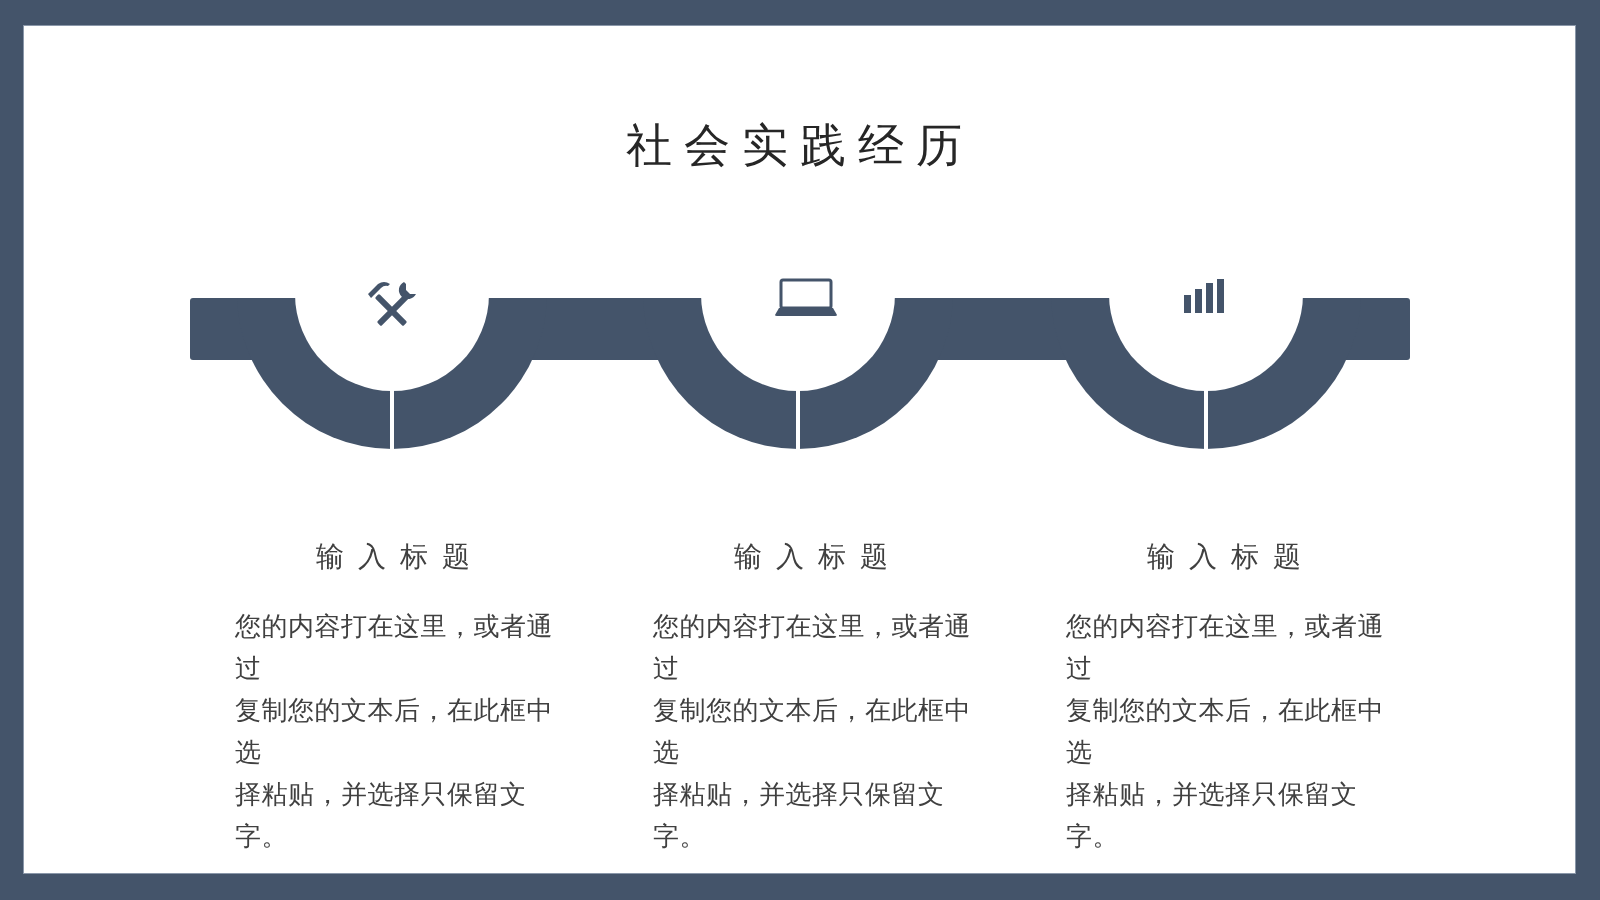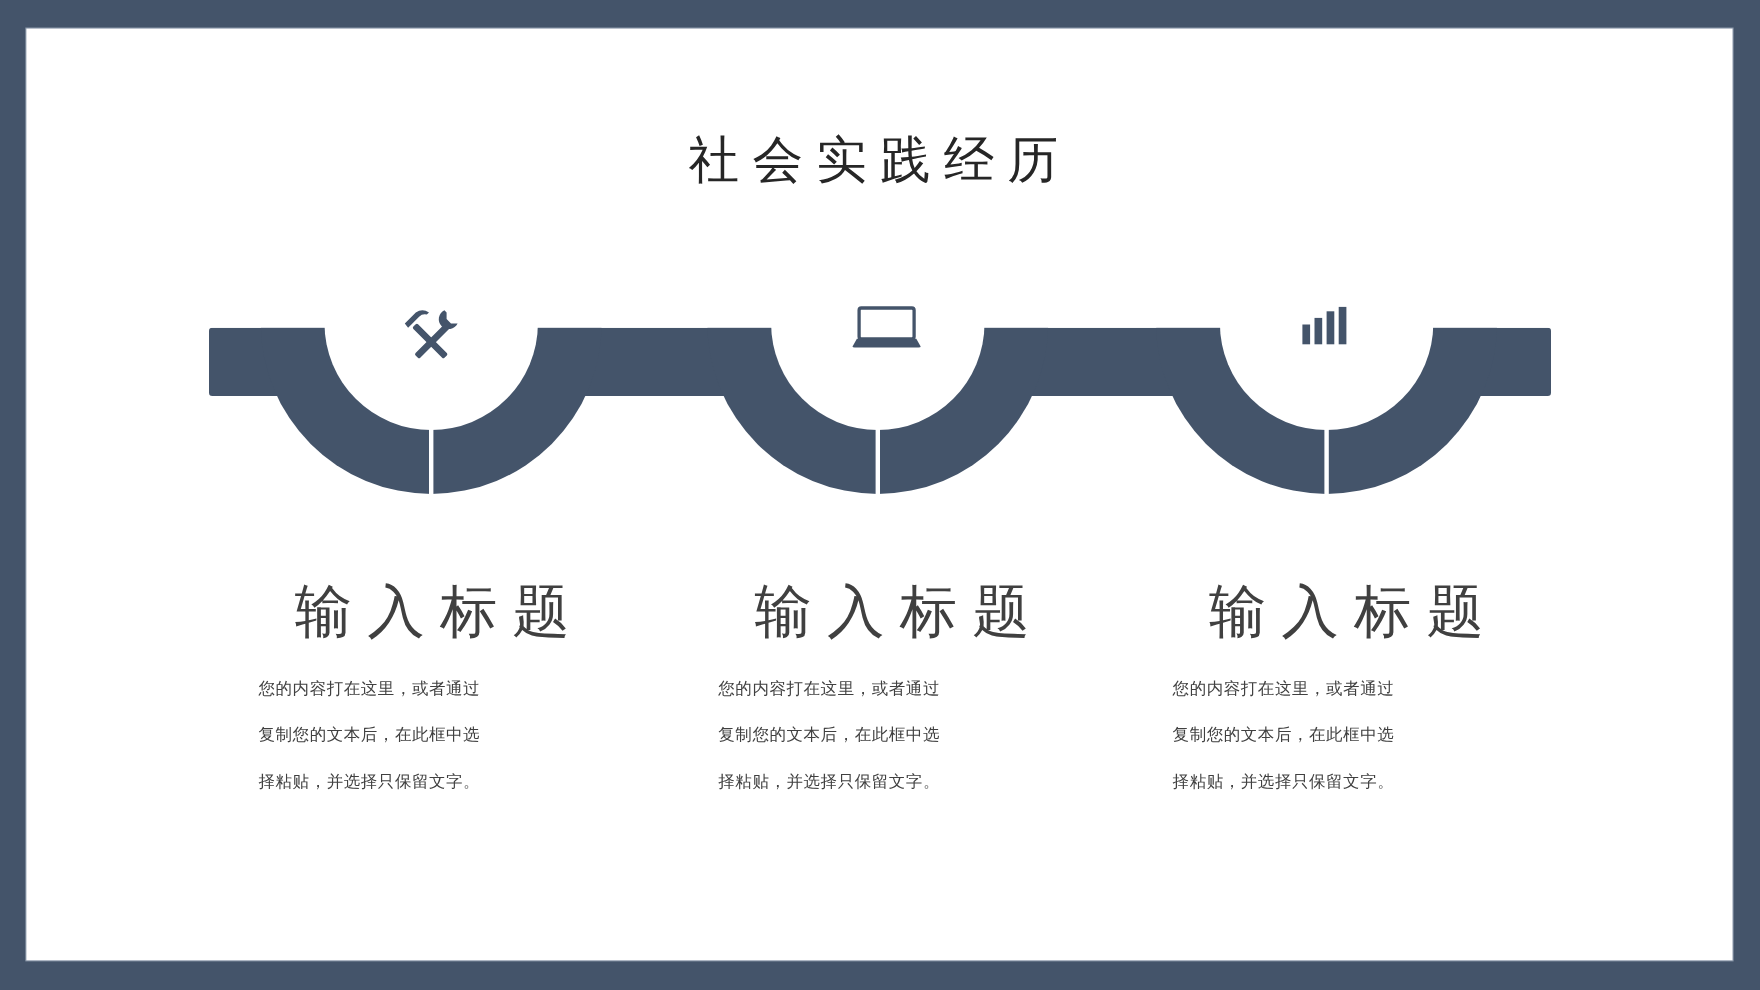--- a/index.html
+++ b/index.html
@@ -20,27 +20,27 @@
     font-size:46px; letter-spacing:12px; color:#262626;
     line-height:60px;
   }
   .wave { position:absolute; left:0; top:0; width:1600px; height:900px; }
   .icon { position:absolute; }
   .col {
     position:absolute; width:330px;
   }
   .col .heading {
     position:absolute; left:0; width:330px; top:0;
-    text-align:center; font-size:52px; letter-spacing:14px;
+    text-align:center; font-size:28px; letter-spacing:14px;
     color:#404040; line-height:56px;
     text-indent:14px;
   }
   .col .body {
     position:absolute; left:7px; top:76px; width:320px;
-    font-size:15px; line-height:42px; color:#404040;
+    font-size:26px; line-height:42px; color:#404040;
     letter-spacing:0.5px;
   }
 </style>
 </head>
 <body>
 
 <div class="slide"></div>
 
 <div class="title">社会实践经历</div>
 

